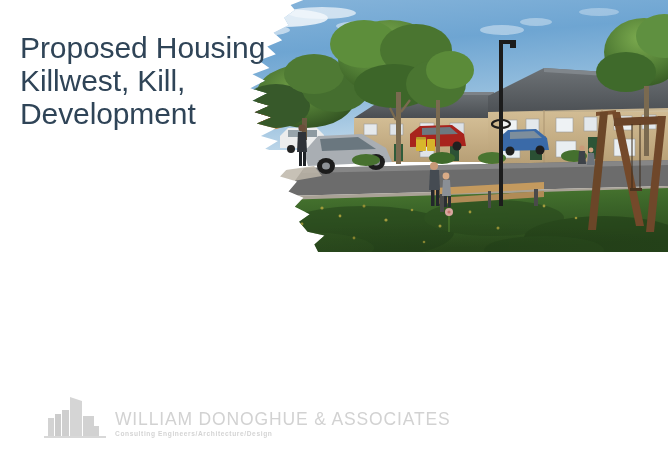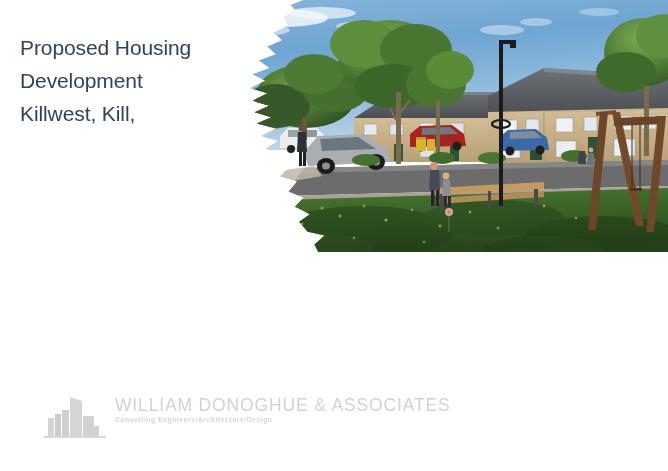--- a/index.html
+++ b/index.html
@@ -27,21 +27,21 @@
   
   #title-block {
     position: absolute;
     left: 20px;
     top: 31px;
     width: 232px;
     z-index: 5;
   }
   .title-line {
     font-family: "Liberation Sans", sans-serif;
-    font-size: 21px;
+    font-size: 30px;
     line-height: 33px;
     color: #2f4457;
     font-weight: 400;
     white-space: nowrap;
     letter-spacing: -0.1px;
   }
 
   
   #render-image {
     position: absolute;
@@ -83,20 +83,21 @@
         11.0% 2.0%);
   }
   #render-svg { display:block; width:424px; height:252px; }
 
   
   #logo {
     position: absolute;
     left: 44px;
     top: 396px;
     display: flex;
+    align-items: flex-end;
     z-index: 5;
   }
   #logo-mark { width: 62px; height: 46px; display:block; }
   #logo-text-wrap {
     margin-left: 9px;
     padding-bottom: 3px;
   }
   #logo-name {
     font-family: "Liberation Sans", sans-serif;
     font-size: 17.5px;
@@ -404,22 +405,22 @@
         <circle cx="205" cy="212" r="4" fill="#d9a6a0"></circle>
         <circle cx="205" cy="212" r="1.6" fill="#c4766c"></circle>
       </g>
 
       <ellipse cx="212" cy="250" rx="230" ry="28" fill="url(#shadowG)" opacity="0.35"></ellipse>
     </svg>
   </div>
 
   <div id="title-block">
     <div class="title-line">Proposed Housing</div>
+    <div class="title-line">Killwest, Kill,</div>
     <div class="title-line">Development</div>
-    <div class="title-line">Killwest, Kill,</div>
   </div>
 
   <div id="logo">
     <svg id="logo-mark" viewBox="0 0 62 46">
 
       <path d="M26,1 L38,5 L38,40 L26,40 Z" fill="#d5d5d5"></path>
 
       <rect x="18" y="14" width="7" height="26" fill="#cfcfcf"></rect>
 
       <rect x="4" y="22" width="6" height="18" fill="#d3d3d3"></rect>

